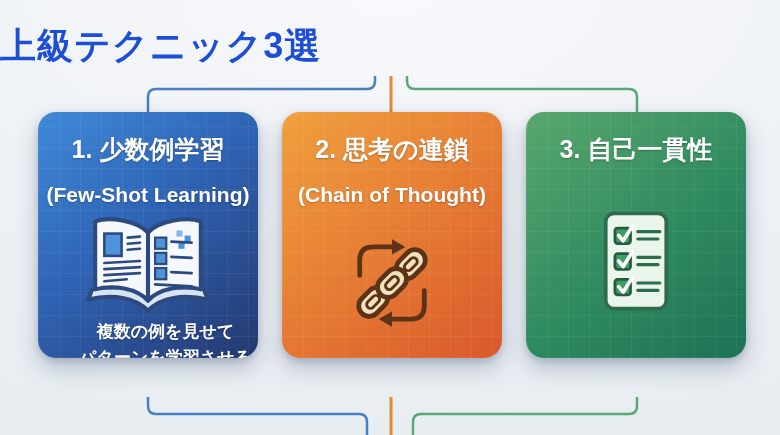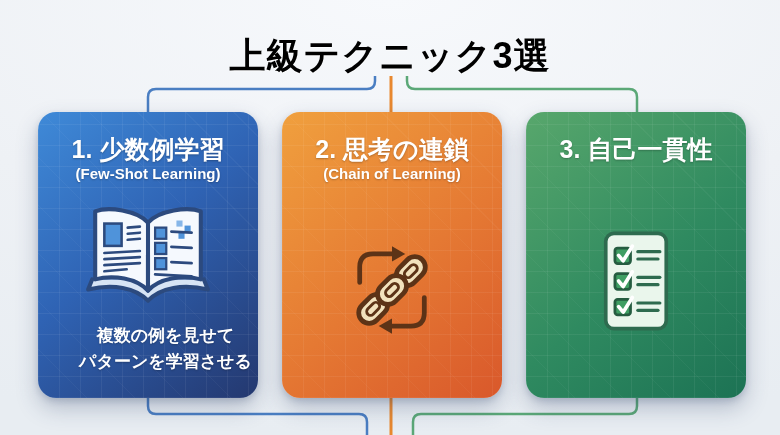--- a/index.html
+++ b/index.html
@@ -3,53 +3,53 @@
 <meta charset="utf-8">
 <style>
   html,body{margin:0;padding:0;}
   body{
     width:780px;height:435px;overflow:hidden;position:relative;
     font-family:"Liberation Sans","DejaVu Sans",sans-serif;
     background:radial-gradient(120% 100% at 50% 0%, #f7f9fc 0%, #eef1f5 55%, #e8edf2 100%);
   }
   .canvas{position:absolute;inset:0;}
   .page-title{
-    position:absolute;top:32px;left:0;width:100%;
-    text-align:center;margin:0;
+    position:absolute;top:22px;left:0;width:100%;
+    text-align:left;margin:0;
     font-size:36px;font-weight:800;letter-spacing:1px;
-    color:#000000;text-shadow:0 1px 1px rgba(255,255,255,.8);
+    color:#1d4ed8;text-shadow:0 1px 1px rgba(255,255,255,.8);
   }
   .connectors{position:absolute;left:0;top:0;z-index:1;}
   .cards{
     position:absolute;left:38px;top:112px;width:708px;height:286px;
     display:flex;justify-content:space-between;z-index:2;
   }
   .card{
-    width:220px;height:286px;border-radius:18px;
+    width:220px;height:246px;border-radius:18px;
     position:relative;overflow:hidden;
     display:flex;flex-direction:column;align-items:center;
     box-shadow:0 10px 22px rgba(45,65,105,.28), 0 3px 6px rgba(45,65,105,.18);
     color:#fff;text-align:center;
   }
   .card::before{ 
     content:"";position:absolute;inset:0;pointer-events:none;
     background-image:
       repeating-linear-gradient(0deg, rgba(255,255,255,.06) 0 1px, transparent 1px 21px),
       repeating-linear-gradient(90deg, rgba(255,255,255,.06) 0 1px, transparent 1px 21px),
       repeating-linear-gradient(45deg, rgba(255,255,255,.035) 0 1px, transparent 1px 34px);
   }
   .card--blue{background:linear-gradient(140deg,#3f8ad8 0%,#2f63b4 45%,#24386f 100%);}
   .card--orange{background:linear-gradient(140deg,#f0a03e 0%,#e57933 55%,#d9582b 100%);}
   .card--green{background:linear-gradient(140deg,#58a76c 0%,#2f8a60 55%,#1c7254 100%);justify-content:space-between;}
   .card-title{
     margin-top:22px;font-size:25px;font-weight:800;line-height:1.2;
     text-shadow:0 1px 2px rgba(0,0,0,.25);position:relative;
   }
   .card-subtitle{
-    margin-top:1px;font-size:15px;font-weight:700;
+    margin-top:19px;font-size:21px;font-weight:700;
     text-shadow:0 1px 2px rgba(0,0,0,.25);position:relative;
   }
   .card-icon{flex:1;display:flex;align-items:center;justify-content:center;position:relative;}
   .card-desc{
     margin-bottom:24px;font-size:17px;font-weight:700;line-height:1.5;
     white-space:pre-line;text-shadow:0 1px 2px rgba(0,0,0,.25);position:relative;margin-left:35px;
   }
 </style>
 </head>
 <body>
@@ -107,21 +107,21 @@
             <line x1="72" y1="75" x2="108" y2="77"></line>
           </g>
         </svg>
       </div>
       <div class="card-desc">複数の例を見せて
 パターンを学習させる</div>
     </div>
 
     <div class="card card--orange">
       <div class="card-title">2. 思考の連鎖</div>
-      <div class="card-subtitle">(Chain of Learning)</div>
+      <div class="card-subtitle">(Chain of Thought)</div>
       <div class="card-icon">
         <svg width="114" height="114" viewBox="0 0 120 120">
           <g fill="none" stroke="#5c3317" stroke-width="5" stroke-linecap="round">
             <path d="M26,52 L26,36 Q26,22 40,22 L60,22"></path>
             <path d="M94,68 L94,84 Q94,98 80,98 L60,98"></path>
           </g>
           <polygon points="60,14 74,22 60,30" fill="#5c3317"></polygon>
           <polygon points="60,90 46,98 60,106" fill="#5c3317"></polygon>
           <g transform="rotate(-45 60 60)">
             <rect x="15" y="49" width="34" height="22" rx="11" fill="#f2e2bd" stroke="#5c3317" stroke-width="5"></rect>

